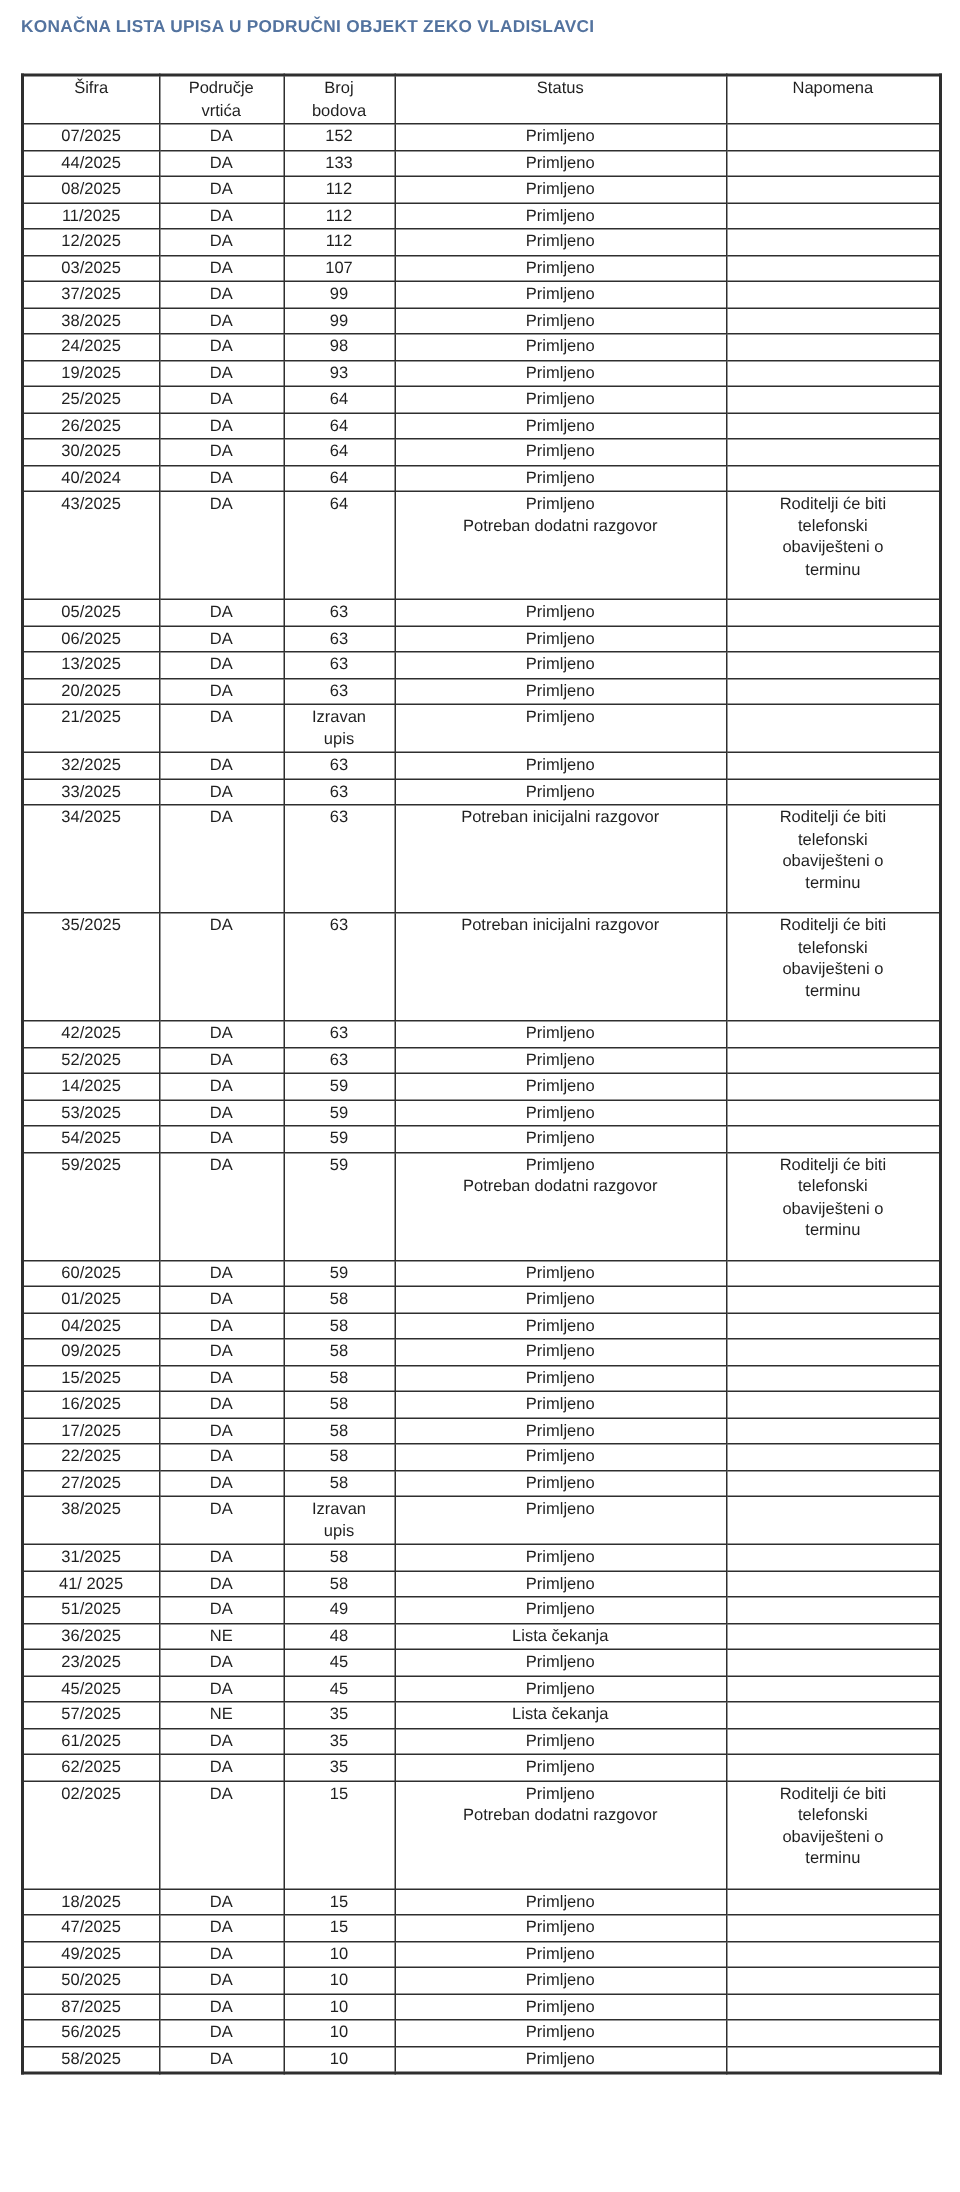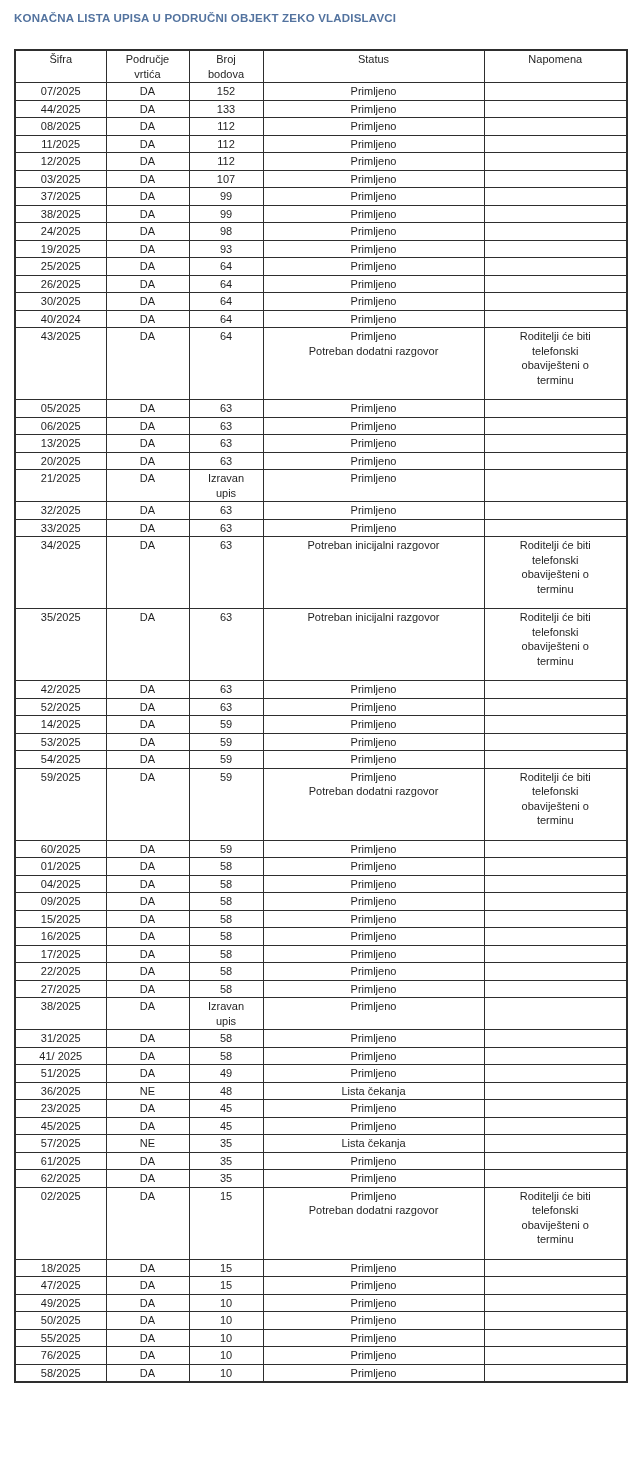--- a/index.html
+++ b/index.html
@@ -471,28 +471,28 @@
       <td></td>
     </tr>
         <tr>
       <td>50/2025</td>
       <td>DA</td>
       <td>10</td>
       <td>Primljeno</td>
       <td></td>
     </tr>
         <tr>
-      <td>55/2025</td>
+      <td>87/2025</td>
       <td>DA</td>
       <td>10</td>
       <td>Primljeno</td>
       <td></td>
     </tr>
         <tr>
-      <td>76/2025</td>
+      <td>56/2025</td>
       <td>DA</td>
       <td>10</td>
       <td>Primljeno</td>
       <td></td>
     </tr>
         <tr>
       <td>58/2025</td>
       <td>DA</td>
       <td>10</td>
       <td>Primljeno</td>

